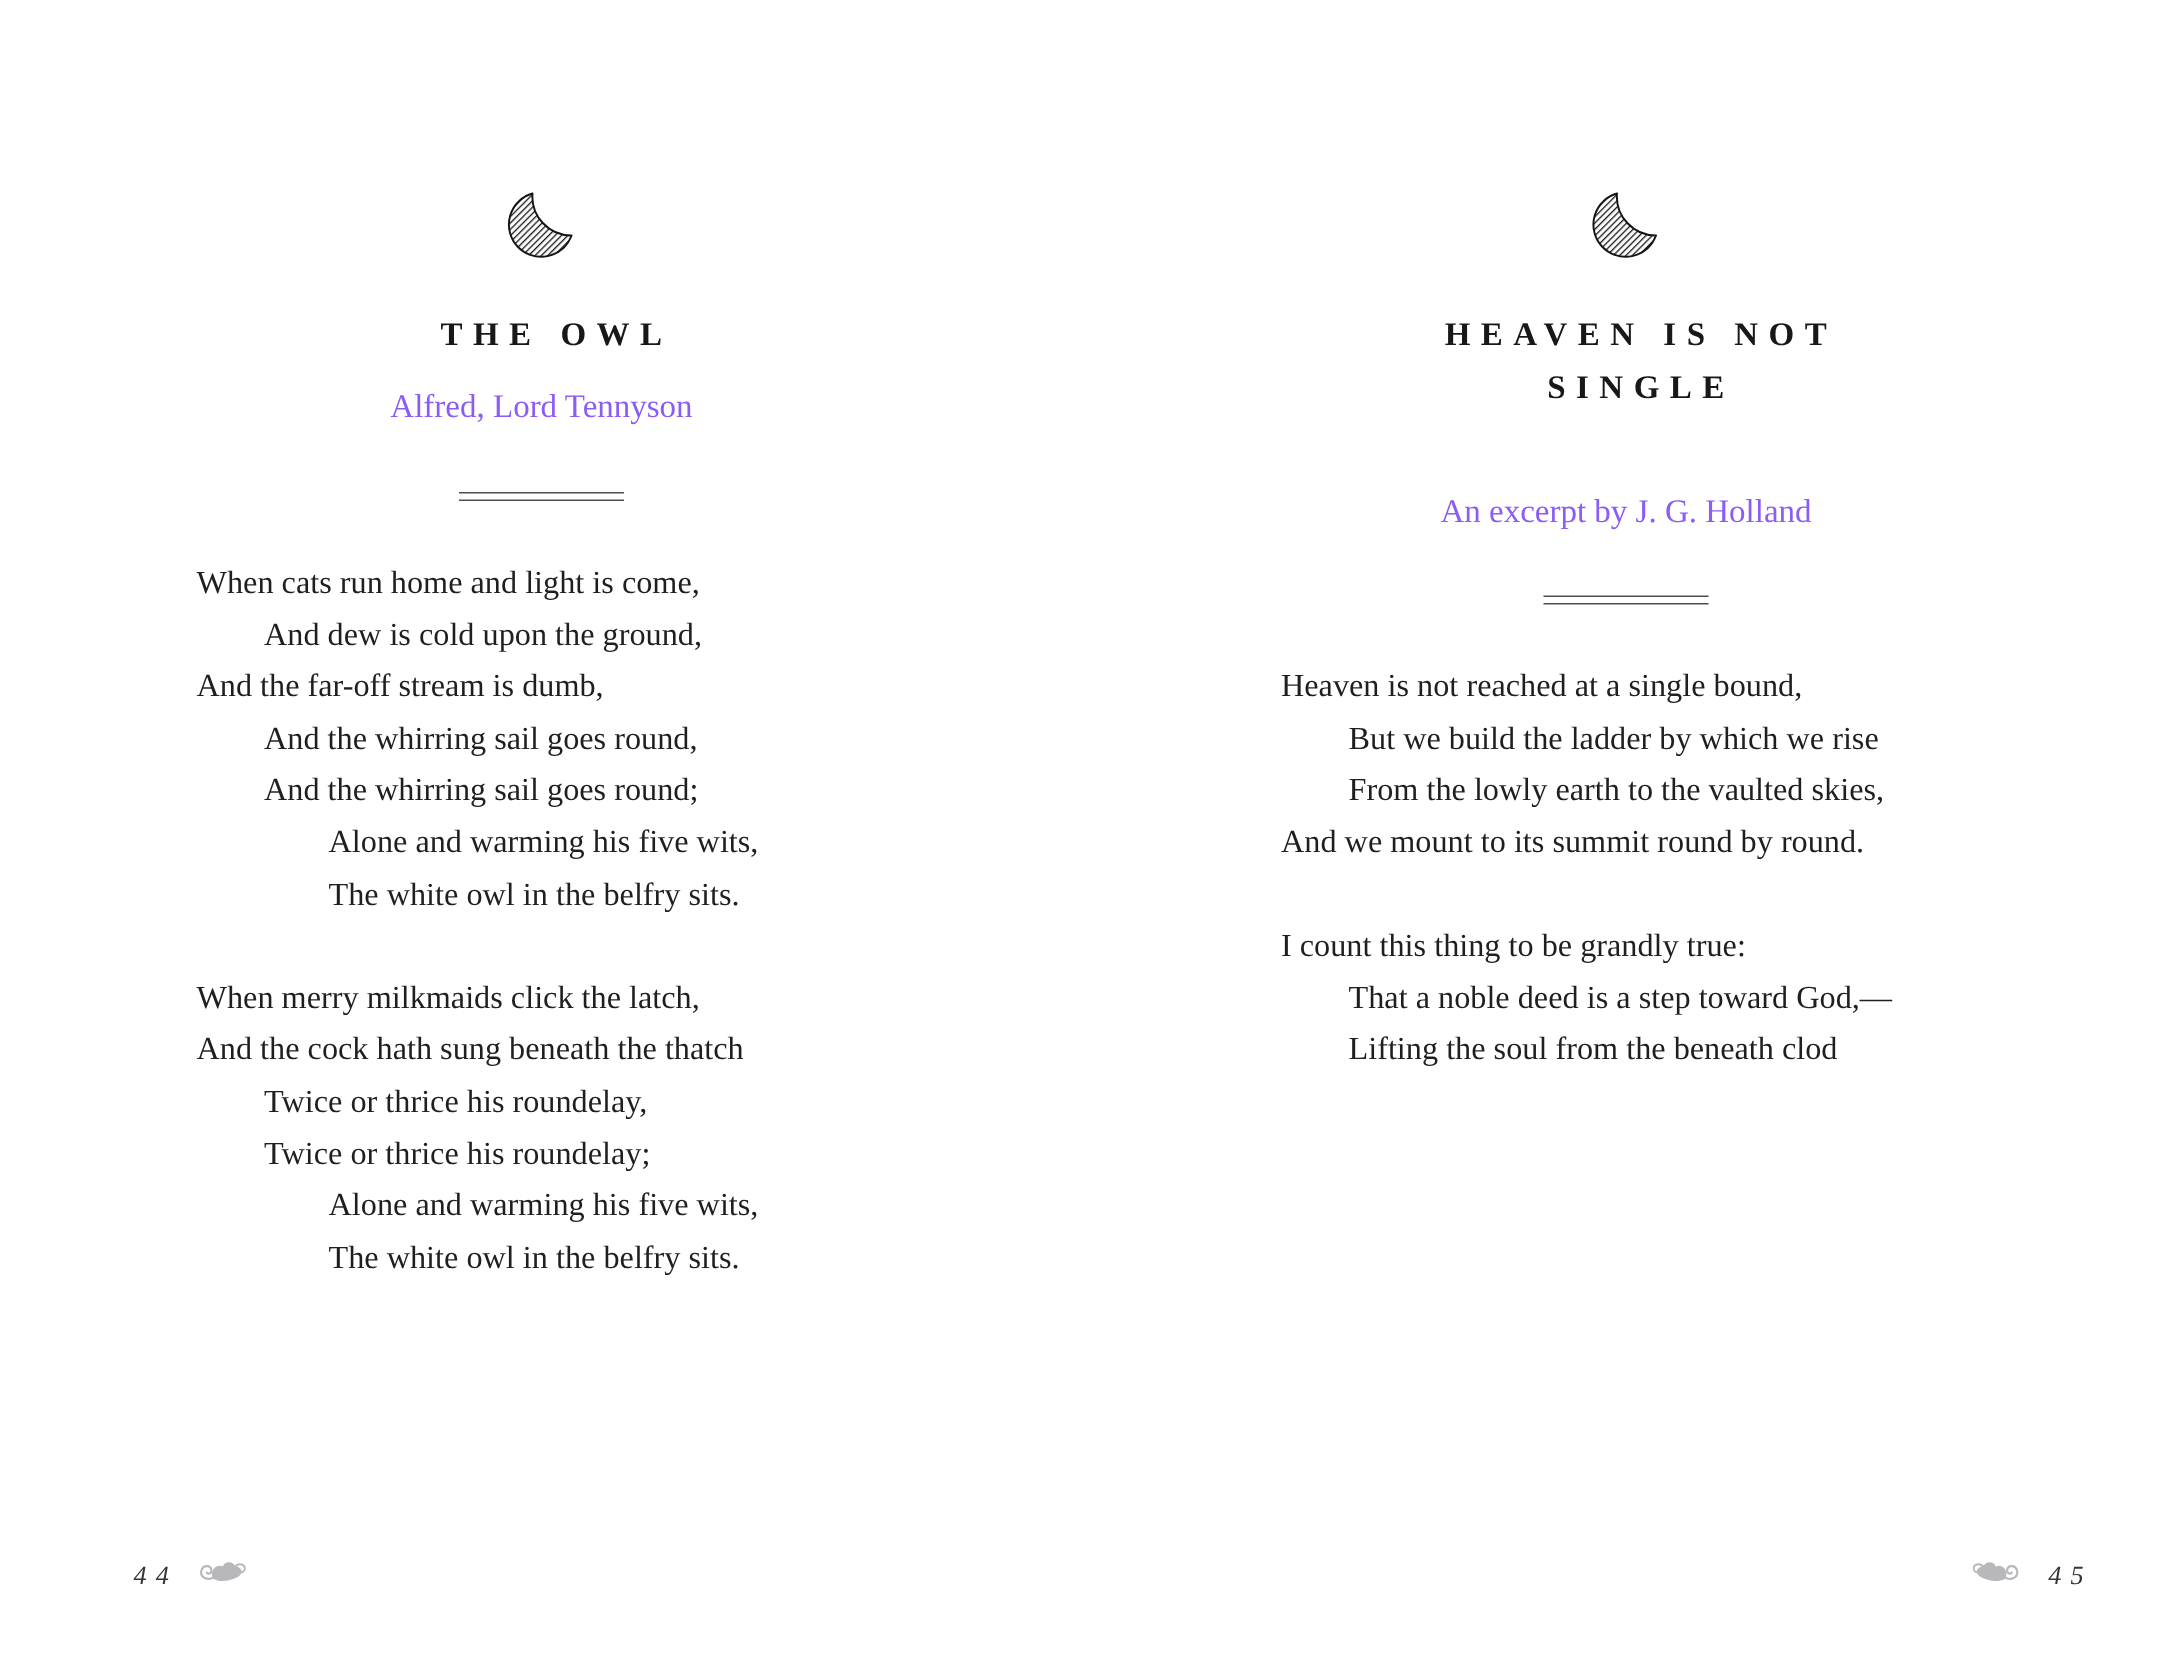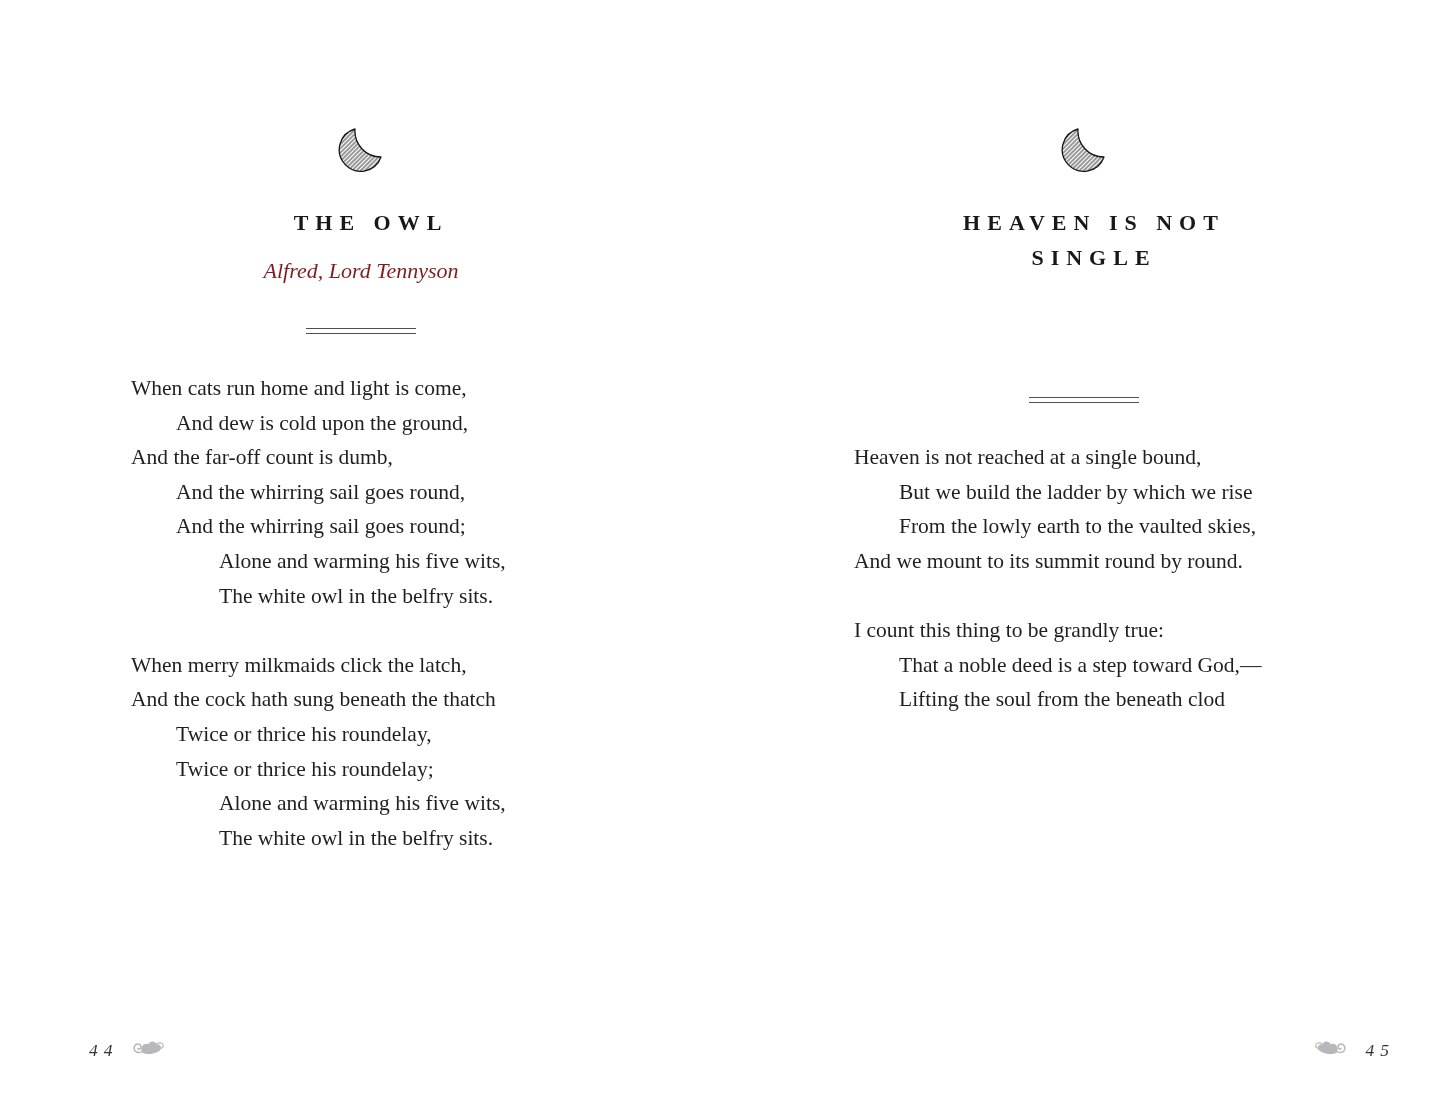--- a/index.html
+++ b/index.html
@@ -45,23 +45,22 @@
     letter-spacing: 7px;
     color: #181818;
   }
   .title .t-line { padding-left: 20px; } 
 
   .byline {
     position: absolute;
     left: 0;
     right: 0;
     text-align: center;
-    font-style: italic;
     font-size: 22px;
-    color: #7f1d1d;
+    color: #8b5cf6;
   }
   #left-page  .byline { top: 258px; }
   #right-page .byline { top: 328px; }
 
   .divider {
     position: absolute;
     left: 50%;
     transform: translateX(-50%);
     width: 110px;
     height: 3.5px;
@@ -141,21 +140,21 @@
       <div class="t-line">THE OWL</div>
     </div>
 
   <div class="byline">Alfred, Lord Tennyson</div>
 
   <div class="divider"></div>
 
   <div class="poem">
       <div class="poem-line">When cats run home and light is come,</div>
       <div class="poem-line indent-1">And dew is cold upon the ground,</div>
-      <div class="poem-line">And the far-off count is dumb,</div>
+      <div class="poem-line">And the far-off stream is dumb,</div>
       <div class="poem-line indent-1">And the whirring sail goes round,</div>
       <div class="poem-line indent-1">And the whirring sail goes round;</div>
       <div class="poem-line indent-2">Alone and warming his five wits,</div>
       <div class="poem-line indent-2">The white owl in the belfry sits.</div>
       <div class="poem-line">&nbsp;</div>
       <div class="poem-line">When merry milkmaids click the latch,</div>
       <div class="poem-line">And the cock hath sung beneath the thatch</div>
       <div class="poem-line indent-1">Twice or thrice his roundelay,</div>
       <div class="poem-line indent-1">Twice or thrice his roundelay;</div>
       <div class="poem-line indent-2">Alone and warming his five wits,</div>
@@ -173,20 +172,21 @@
 <div class="page" id="right-page">
   <svg class="moon" viewBox="0 0 50 47">
     <use href="#moon-shape"></use>
   </svg>
 
   <div class="title">
       <div class="t-line">HEAVEN IS NOT</div>
       <div class="t-line">SINGLE</div>
     </div>
 
+  <div class="byline">An excerpt by J. G. Holland</div>
 
   <div class="divider"></div>
 
   <div class="poem">
       <div class="poem-line">Heaven is not reached at a single bound,</div>
       <div class="poem-line indent-1">But we build the ladder by which we rise</div>
       <div class="poem-line indent-1">From the lowly earth to the vaulted skies,</div>
       <div class="poem-line">And we mount to its summit round by round.</div>
       <div class="poem-line">&nbsp;</div>
       <div class="poem-line">I count this thing to be grandly true:</div>

